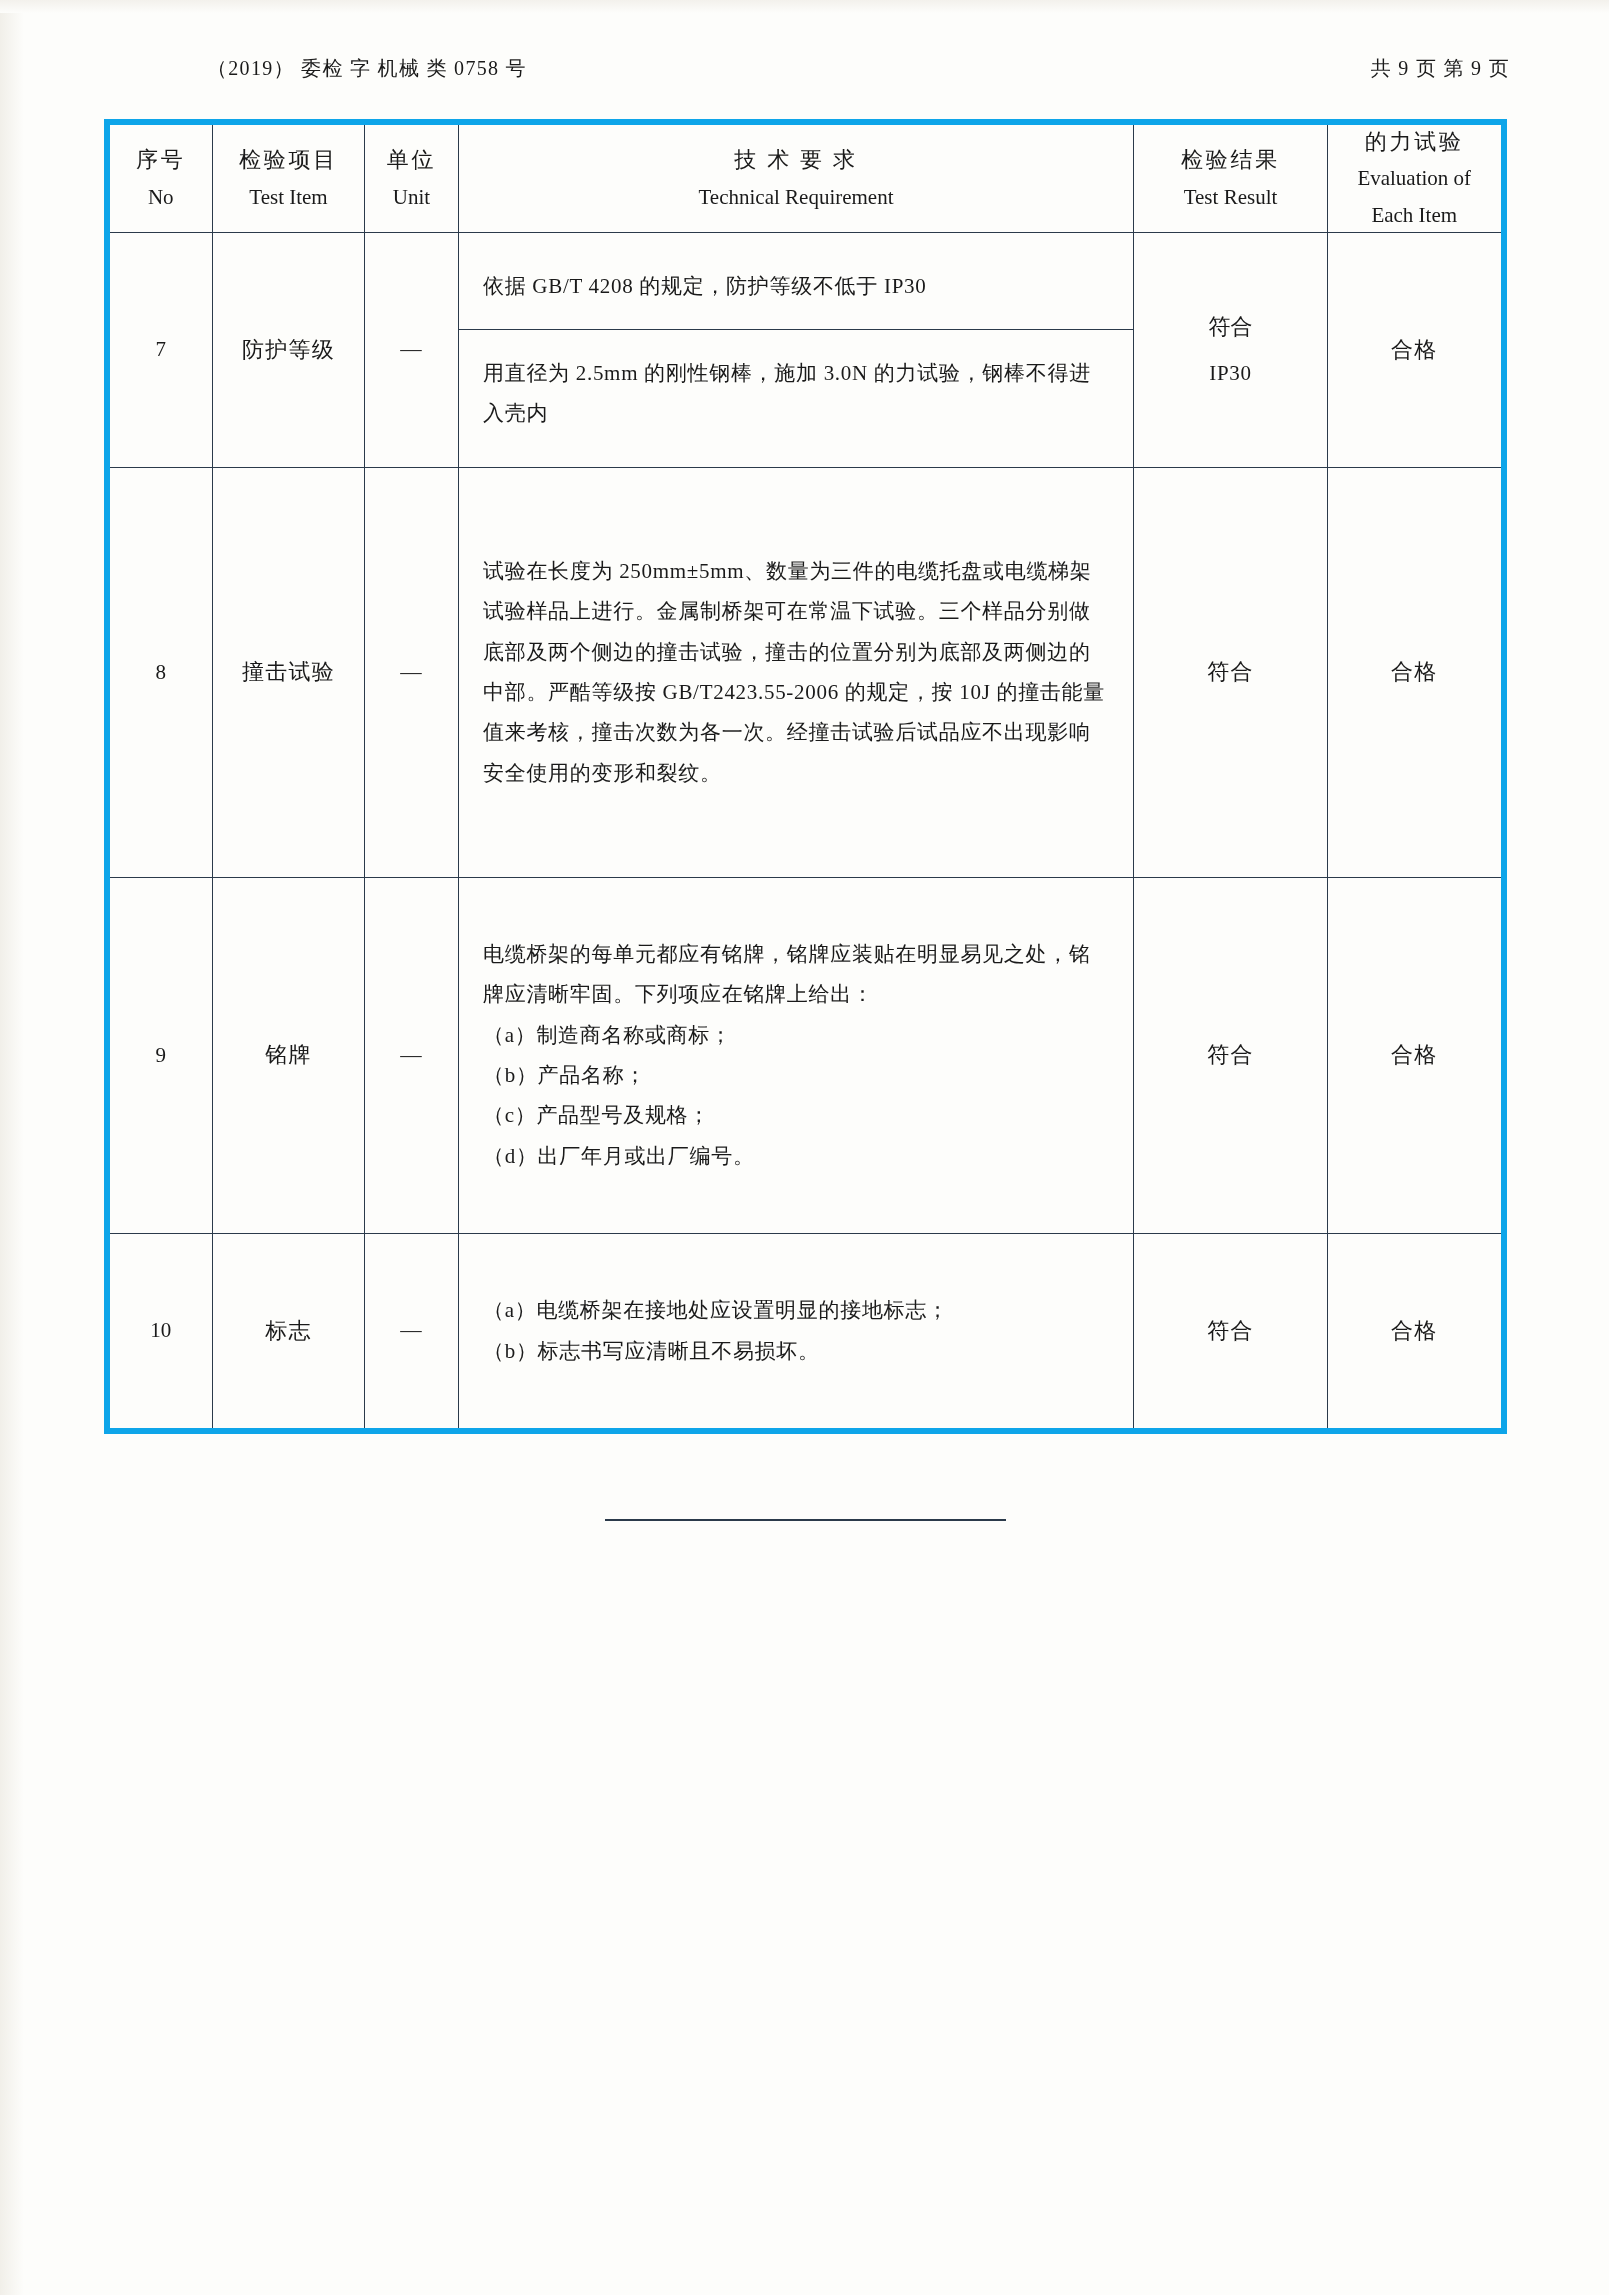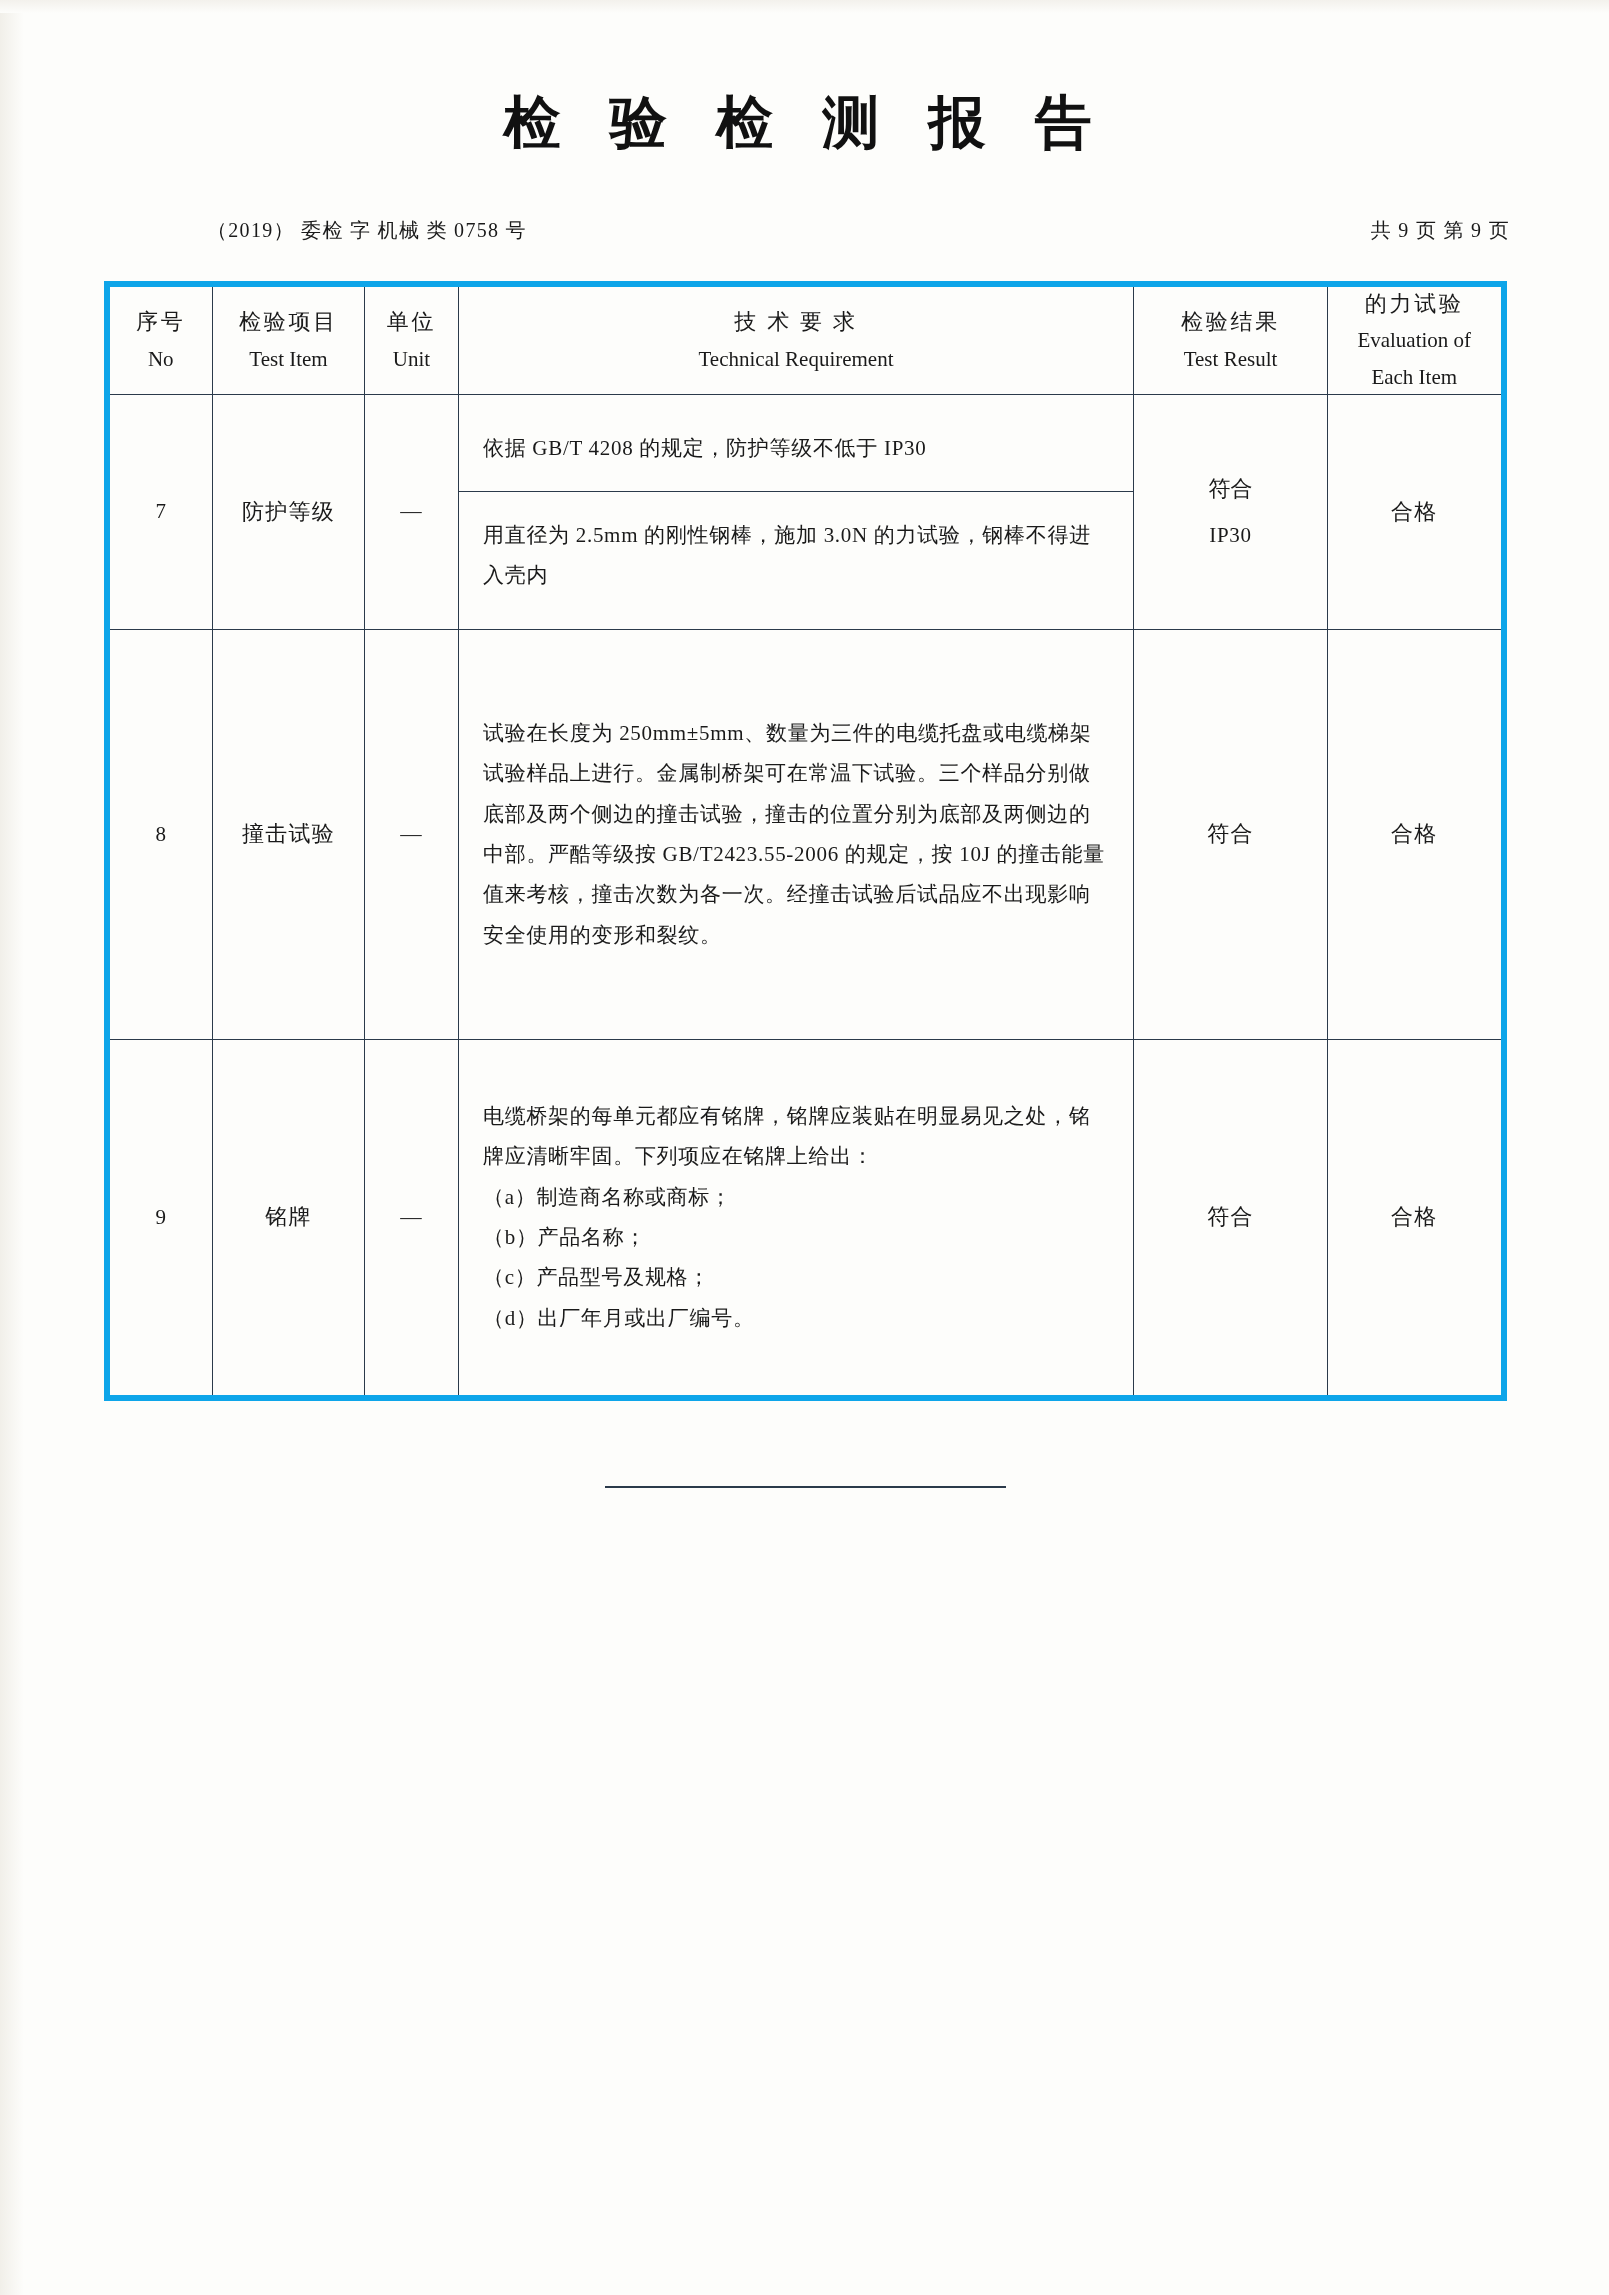--- a/index.html
+++ b/index.html
@@ -156,21 +156,20 @@
   }
   .list-line { display: block; }
 </style>
 </head>
 <body>
 
 <div class="page">
   <div class="scan-edge-left"></div>
   <div class="scan-edge-top"></div>
 
-  <h1 class="doc-title">检 验 检 测 报 告</h1>
 
   <div class="meta-row">
     <div class="meta-left">（2019） 委检 字 机械 类 0758 号</div>
     <div class="meta-right">共 9 页 第 9 页</div>
   </div>
 
   <table class="report">
     <colgroup>
       <col class="col-no">
       <col class="col-item">
@@ -248,18 +247,31 @@
             <span class="list-line">（a）制造商名称或商标；</span>
             <span class="list-line">（b）产品名称；</span>
             <span class="list-line">（c）产品型号及规格；</span>
             <span class="list-line">（d）出厂年月或出厂编号。</span>
           </div>
         </td>
         <td class="c-center">符合</td>
         <td class="c-center">合格</td>
       </tr>
 
+      <tr class="row-10">
+        <td class="c-center-en">10</td>
+        <td class="c-center">标志</td>
+        <td class="c-center dash">—</td>
+        <td class="req-cell">
+          <div class="req-text">
+            <span class="list-line">（a）电缆桥架在接地处应设置明显的接地标志；</span>
+            <span class="list-line">（b）标志书写应清晰且不易损坏。</span>
+          </div>
+        </td>
+        <td class="c-center">符合</td>
+        <td class="c-center">合格</td>
+      </tr>
     </tbody>
   </table>
 
   <div class="footer-rule"></div>
 </div>
 
 
 </body></html>

